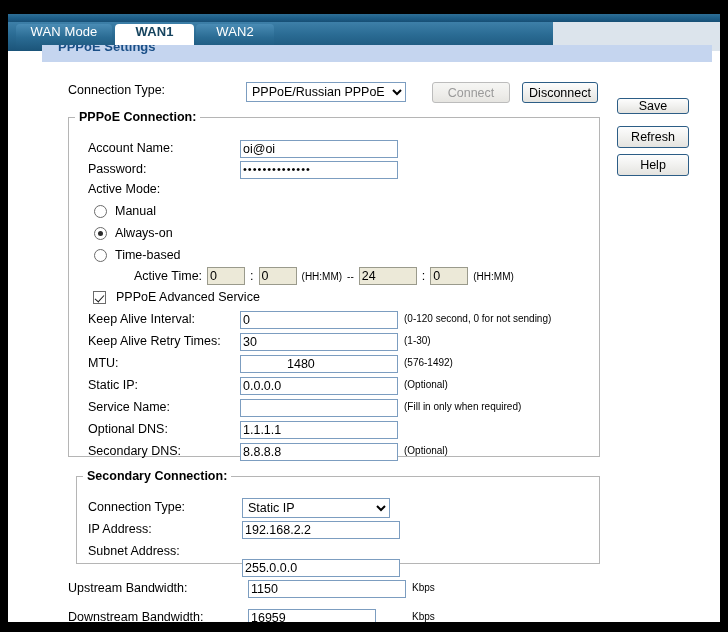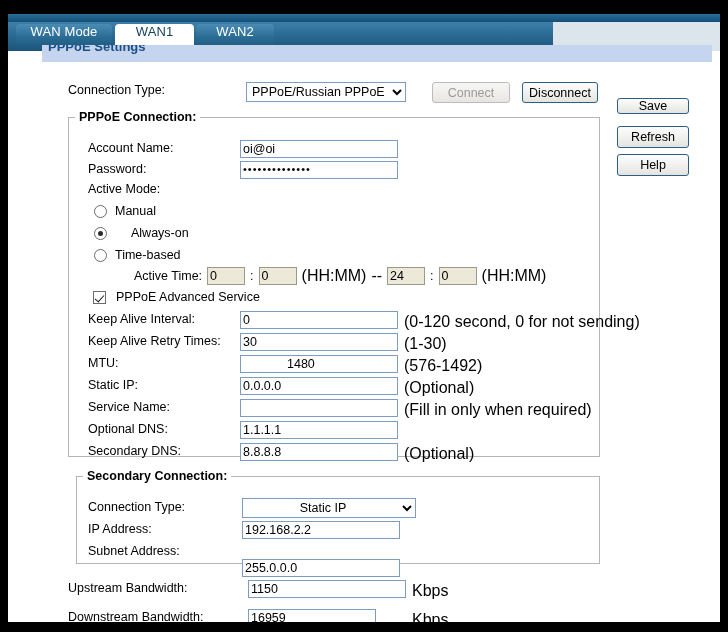--- a/index.html
+++ b/index.html
@@ -70,34 +70,34 @@
   }
   .tab.inactive {
     color: #ffffff;
     background: linear-gradient(to bottom, #4a8cb5 0%, #2a6b93 50%, #1b5479 100%);
     border-radius: 4px 4px 0 0;
   }
   .tab.active {
     color: #16445f;
     background: #ffffff;
     border-radius: 4px 4px 0 0;
-    font-weight: normal;
+    font-weight: bold;
   }
   
   .content-header {
     position: absolute;
     left: 34px;
     top: 31px;
     width: 670px;
     height: 17px;
     background: #c5d5ef;
     color: #1a4f87;
     font-weight: bold;
     font-size: 13px;
-    padding-left: 6px;
+    padding-left: 16px;
     box-sizing: border-box;
     line-height: 13px;
     overflow: hidden;
   }
   .content-header span { position: relative; top: -5px; }
 
   
   .form-area {
     position: absolute;
     left: 0;
@@ -110,21 +110,21 @@
     position: absolute;
     display: flex;
     align-items: center;
   }
   .lbl {
     font-size: 12.5px;
     color: #000;
     white-space: nowrap;
   }
   .hint {
-    font-size: 16px;
+    font-size: 10px;
     color: #000;
     white-space: nowrap;
   }
   input.txt {
     box-sizing: border-box;
     height: 18px;
     border: 1px solid #7c9dc0;
     background: #ffffff;
     font-family: "Liberation Sans", sans-serif;
     font-size: 12.5px;
@@ -289,37 +289,37 @@
       </div>
 
       <div class="row" style="left:80px; top:120px;">
         <span class="lbl">Active Mode:</span>
       </div>
 
       <div class="row" style="left:86px; top:142px; gap:8px;">
         <span class="radio"></span>
         <span class="lbl">Manual</span>
       </div>
-      <div class="row" style="left:86px; top:164px; gap:24px;">
+      <div class="row" style="left:86px; top:164px; gap:8px;">
         <span class="radio checked"></span>
         <span class="lbl">Always-on</span>
       </div>
       <div class="row" style="left:86px; top:186px; gap:8px;">
         <span class="radio"></span>
         <span class="lbl">Time-based</span>
       </div>
 
       <div class="row" style="left:126px; top:205px; gap:5px;">
         <span class="lbl">Active Time:</span>
         <input class="txt disabled" disabled="" style="width: 38px;" value="0">
         <span class="lbl">:</span>
         <input class="txt disabled" disabled="" style="width: 38px;" value="0">
         <span class="hint">(HH:MM)</span>
         <span class="hint">--</span>
-        <input class="txt disabled" disabled="" style="width: 38px;" value="24">
+        <input class="txt disabled" disabled="" style="width: 58px;" value="24">
         <span class="lbl">:</span>
         <input class="txt disabled" disabled="" style="width: 38px;" value="0">
         <span class="hint">(HH:MM)</span>
       </div>
 
       <div class="row" style="left:85px; top:228px; gap:10px;">
         <span class="checkbox checked"></span>
         <span class="lbl">PPPoE Advanced Service</span>
       </div>
 
@@ -365,21 +365,21 @@
       <input class="txt" style="position: absolute; left: 232px; top: 381px; width: 158px;" value="8.8.8.8">
       <span class="hint" style="position:absolute; left:396px; top:383px;">(Optional)</span>
 
       <fieldset class="fs" style="left:68px; top:407px; width:522px; height:93px;">
         <legend>Secondary Connection:</legend>
       </fieldset>
 
       <div class="row" style="left:80px; top:438px;">
         <span class="lbl">Connection Type:</span>
       </div>
-      <select class="sel" style="position:absolute; left:234px; top:436px; width:174px;text-align:center;">
+      <select class="sel" style="position:absolute; left:234px; top:436px; width:148px;">
         <option>Static IP</option>
       </select>
 
       <div class="row" style="left:80px; top:460px;">
         <span class="lbl">IP Address:</span>
       </div>
       <input class="txt" style="position: absolute; left: 234px; top: 459px; width: 158px;" value="192.168.2.2">
 
       <div class="row" style="left:80px; top:482px;">
         <span class="lbl">Subnet Address:</span>

